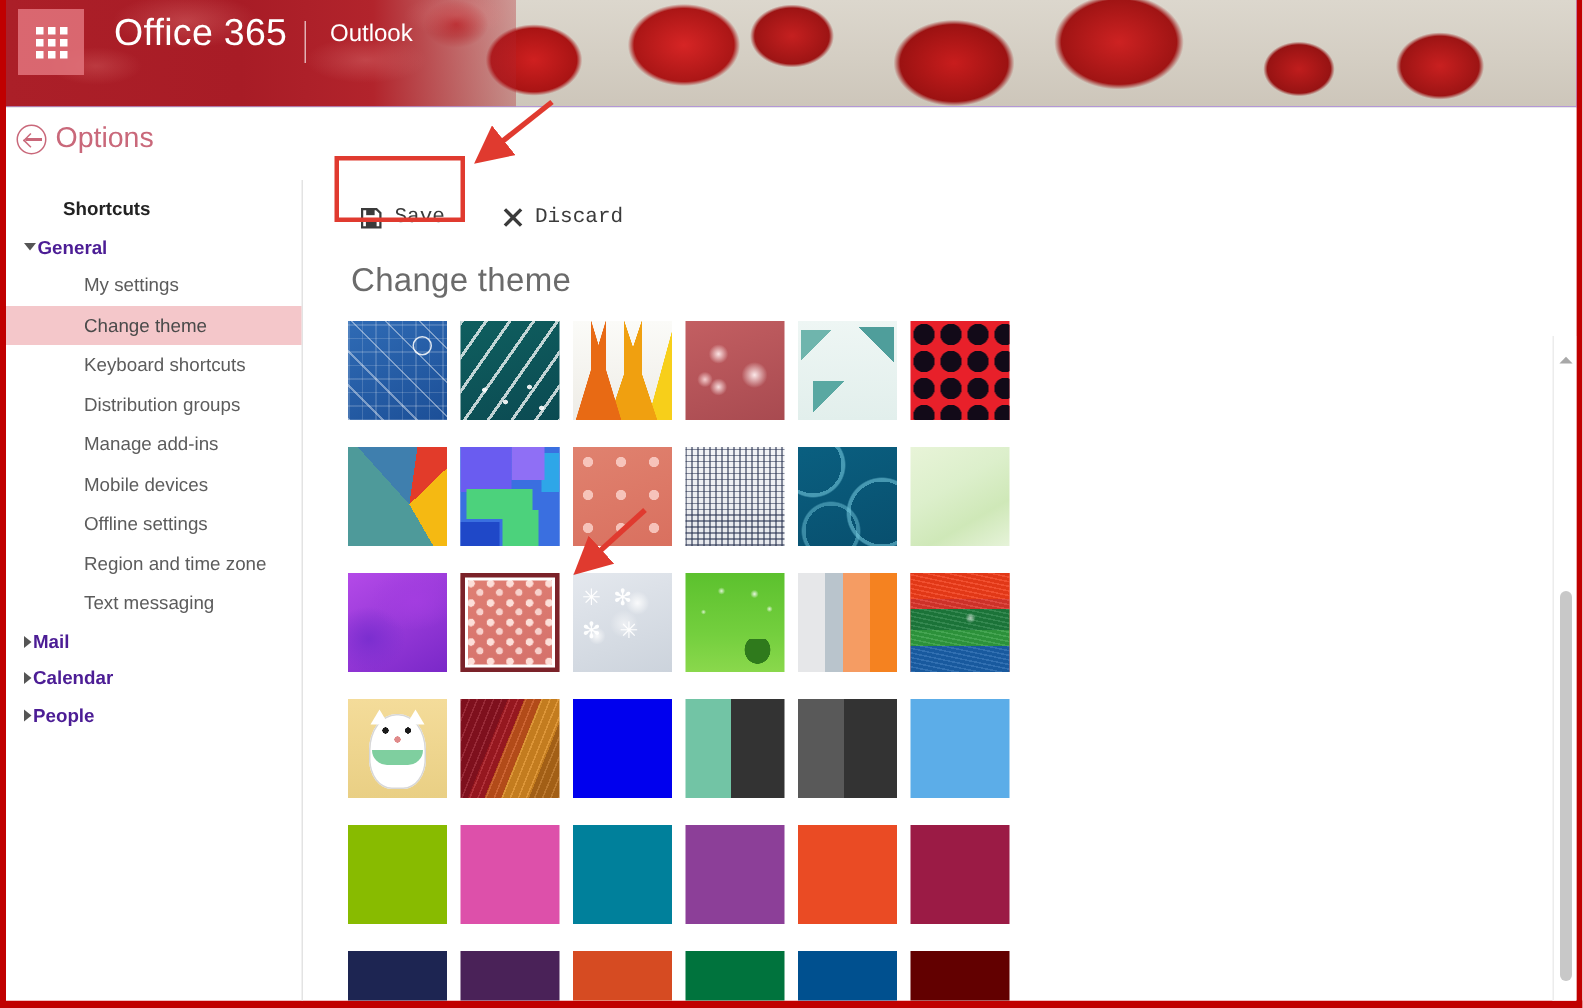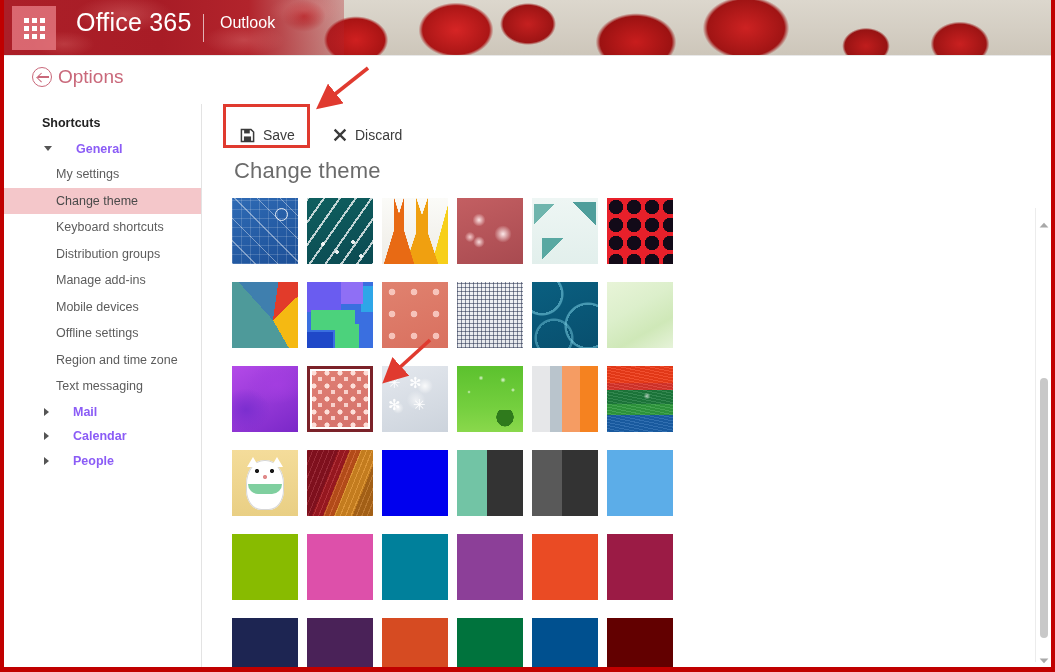--- a/index.html
+++ b/index.html
@@ -19,21 +19,21 @@
     border-left: 4px solid #c00000;
     border-right: 4px solid #c00000;
     border-bottom: 5px solid #c00000;
     background: #ffffff;
     overflow: hidden;
   }
 
   
   .banner {
     position: relative;
-    height: 56px;
+    height: 72px;
     width: 100%;
     overflow: hidden;
     background: #6d28d9;
     border-bottom: 1px solid #e8e8e8;
   }
   .banner-photo {
     position: absolute;
     inset: 0;
     background:
       radial-gradient(ellipse 46px 34px at 352px 40px, #cf2020 0%, #a91414 62%, rgba(169,20,20,0) 70%),
@@ -99,21 +99,21 @@
   }
 
   
   .options-bar {
     height: 48px;
     position: relative;
     background: #ffffff;
   }
   .options-link {
     position: absolute;
-    left: 28px; top: 10px;
+    left: 7px; top: 10px;
     display: flex;
     align-items: center;
     gap: 6px;
     cursor: pointer;
   }
   .back-circle {
     width: 20px; height: 20px;
     border: 1.6px solid #c9687a;
     border-radius: 50%;
     position: relative;
@@ -160,26 +160,26 @@
     color: #333333;
     cursor: pointer;
     white-space: nowrap;
   }
   .nav-top {
     padding: 7px 0 7px 38px;
     font-weight: bold;
     color: #222222;
   }
   .nav-group {
-    padding: 6px 0 6px 40px;
+    padding: 6px 0 6px 12px;
     font-weight: bold;
-    color: #8b5cf6;
+    color: #4c1d95;
     display: flex;
     align-items: center;
-    gap: 24px;
+    gap: 1px;
   }
   .tri {
     width: 0; height: 0;
     flex: 0 0 auto;
   }
   .tri.down {
     border-left: 4.5px solid transparent;
     border-right: 4.5px solid transparent;
     border-top: 5px solid #555555;
   }
@@ -200,24 +200,25 @@
   
   .main {
     flex: 1 1 auto;
     position: relative;
     padding: 0 0 0 30px;
     background: #ffffff;
     overflow: hidden;
   }
   .toolbar {
     display: flex;
-    align-items: center;
+    align-items: flex-start;
     gap: 22px;
     padding-top: 12px;
     height: 50px;
+    font-family: Liberation Mono, monospace;
   }
   .tb-btn {
     display: flex;
     align-items: center;
     gap: 8px;
     font-size: 14px;
     color: #3b3b3b;
     cursor: pointer;
     padding: 5px 8px;
   }

